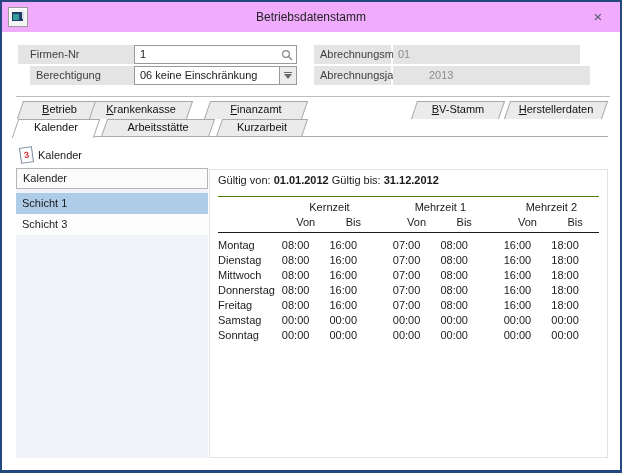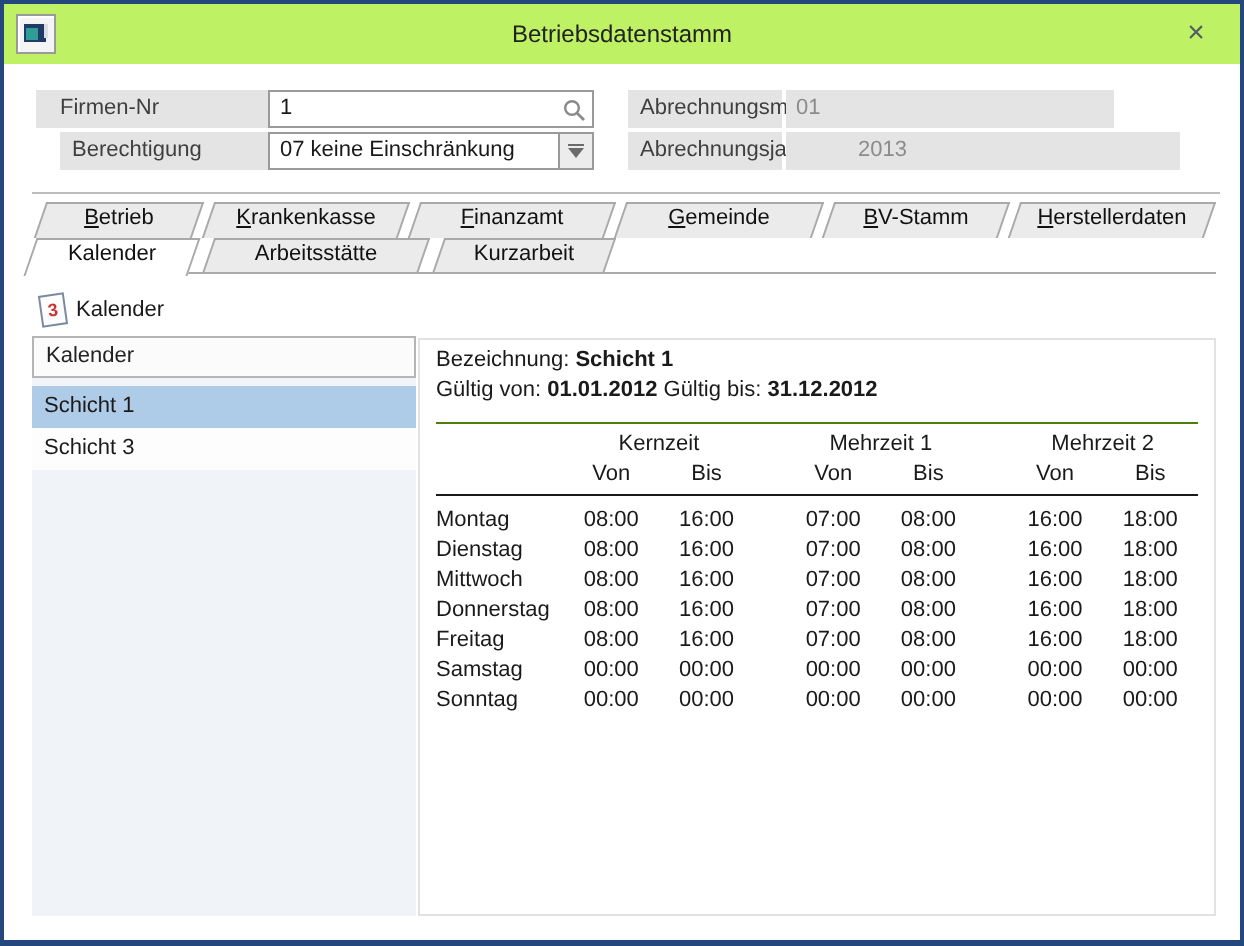--- a/index.html
+++ b/index.html
@@ -6,21 +6,21 @@
     --navy:#24477D; --strip:#E4E4E4; --tabbg:#EBEBEB; --tabborder:#A9A9A9;
     --sel:#AECBE8; --disabled:#8C8C8C; --panelbg:#F0F3F8; --fieldborder:#9A9A9A;
   }
   *{box-sizing:border-box;margin:0;padding:0;}
   html,body{width:622px;height:473px;}
   body{font-family:"Liberation Sans","DejaVu Sans",sans-serif;font-size:11px;color:#1a1a1a;background:#fff;}
   .window{position:relative;width:622px;height:473px;background:#fff;
     border:2px solid var(--navy);border-bottom-width:3px;overflow:hidden;}
 
   
-  .titlebar{position:absolute;left:0;top:0;right:0;height:30px;background:#bef264;}
+  .titlebar{position:absolute;left:0;top:0;right:0;height:30px;background:#f0abfc;}
   .sysicon{position:absolute;left:6px;top:5px;width:20px;height:20px;background:#f4f4f4;
     border:1px solid #9a9a9a;box-shadow:inset 1px 1px 0 #fff;cursor:default;}
   .sysicon .mon{position:absolute;left:3px;top:4px;width:11px;height:9px;background:#1f3a66;}
   .sysicon .mon i{position:absolute;left:1px;top:2px;width:6px;height:6px;background:#2f9d96;}
   .sysicon .bar{position:absolute;right:3px;top:4px;width:2px;height:7px;background:#d9dee6;}
   .title{position:absolute;left:0;right:0;top:8px;text-align:center;font-size:12px;color:#222;}
   .closebtn{position:absolute;right:13px;top:6px;width:18px;height:18px;line-height:17px;
     text-align:center;font-size:15px;color:#525B66;cursor:default;}
 
   
@@ -65,21 +65,21 @@
     border:1px solid #e2e2e2;padding:3px 8px;}
   .dline{line-height:15px;white-space:pre;}
   .dline b{font-weight:bold;}
 
   .ttable{border-collapse:collapse;margin-top:8px;table-layout:fixed;}
   .ttable th,.ttable td{font-weight:normal;padding:0;font-size:11px;height:15px;line-height:15px;}
   .ttable thead tr.grp th{border-top:1px solid #4d7c0f;padding-top:3px;text-align:center;}
   .ttable thead tr.sub th{border-bottom:1px solid #1a1a1a;text-align:center;padding-bottom:2px;}
   .ttable tbody tr:first-child td{padding-top:5px;}
   .ttable td.day{text-align:left;}
-  .ttable td.time,.ttable th.vb{text-align:center;}
+  .ttable td.time,.ttable th.vb{}
 </style>
 </head>
 <body>
 
 <div class="window">
 
   <div class="titlebar">
     <div class="sysicon">
       <span class="mon">
           <i></i>
@@ -94,29 +94,29 @@
   <div class="field" style="left:132px;top:43px;width:163px;">
     <span>1</span>
     <svg class="mag" viewBox="0 0 12 12">
       <circle cx="5" cy="5" r="3.4" fill="none" stroke="#8a8a8a" stroke-width="1.2"></circle>
       <line x1="7.6" y1="7.6" x2="11" y2="11" stroke="#8a8a8a" stroke-width="1.4"></line>
     </svg>
   </div>
 
   <div class="lblstrip" style="left:16px;top:64px;width:112px;margin-left:12px;">Berechtigung</div>
   <div class="field" style="left:132px;top:64px;width:163px;">
-    <span>07 keine Einschränkung</span>
+    <span>06 keine Einschränkung</span>
     <span class="ddbtn">
         <span class="b"></span>
         <span class="t"></span>
       </span>
   </div>
 
   <div class="lblstrip" style="left:312px;top:43px;width:77px;">Abrechnungsmonat</div>
-  <div class="field gray" style="left:391px;top:43px;width:164px;">
+  <div class="field gray" style="left:391px;top:43px;width:187px;">
     <span>01</span>
   </div>
 
   <div class="lblstrip" style="left:312px;top:64px;width:77px;">Abrechnungsjahr</div>
   <div class="field gray" style="left:391px;top:64px;width:197px;padding-left:36px;">
     <span>2013</span>
   </div>
 
   <div class="hsep"></div>
 
@@ -131,21 +131,20 @@
 
   <div class="listpanel">
     <div class="listheader">Kalender</div>
     <div class="listitems" id="listitems">
         <div class="listitem selected">Schicht 1</div>
         <div class="listitem">Schicht 3</div>
       </div>
   </div>
 
   <div class="detailpanel">
-    <div class="dline"><span>Bezeichnung: </span><b>Schicht 1</b></div>
     <div class="dline"><span>Gültig von: </span><b>01.01.2012</b><span> Gültig bis: </span><b>31.12.2012</b></div>
     <table class="ttable" id="timetable">
       <colgroup>
         <col style="width:64px">
           <col style="width:48px">
           <col style="width:48px">
         <col style="width:16px">
           <col style="width:48px">
           <col style="width:48px">
         <col style="width:16px">
@@ -252,32 +251,28 @@
             <td class="time">00:00</td>
           </tr>
         </tbody>
     </table>
   </div>
 
 <div class="tab" style="left: 18px; width: 79px; top: 99px;">
       <span class="bg"></span>
       <span class="lab"><u>B</u>etrieb</span>
     </div>
-    <div class="tab" style="left: 102px; width: 98px; top: 99px;">
+    <div class="tab" style="left: 90px; width: 98px; top: 99px;">
       <span class="bg"></span>
       <span class="lab"><u>K</u>rankenkasse</span>
     </div>
     <div class="tab" style="left: 205px; width: 98px; top: 99px;">
       <span class="bg"></span>
       <span class="lab"><u>F</u>inanzamt</span>
     </div>
-    <div class="tab" style="left: 308px; width: 99px; top: 99px;">
-      <span class="bg"></span>
-      <span class="lab"><u>G</u>emeinde</span>
-    </div>
     <div class="tab" style="left: 412px; width: 88px; top: 99px;">
       <span class="bg"></span>
       <span class="lab"><u>B</u>V-Stamm</span>
     </div>
     <div class="tab" style="left: 505px; width: 98px; top: 99px;">
       <span class="bg"></span>
       <span class="lab"><u>H</u>erstellerdaten</span>
     </div>
     <div class="tab active" style="left: 13px; width: 82px; top: 117px;">
       <span class="bg"></span>

